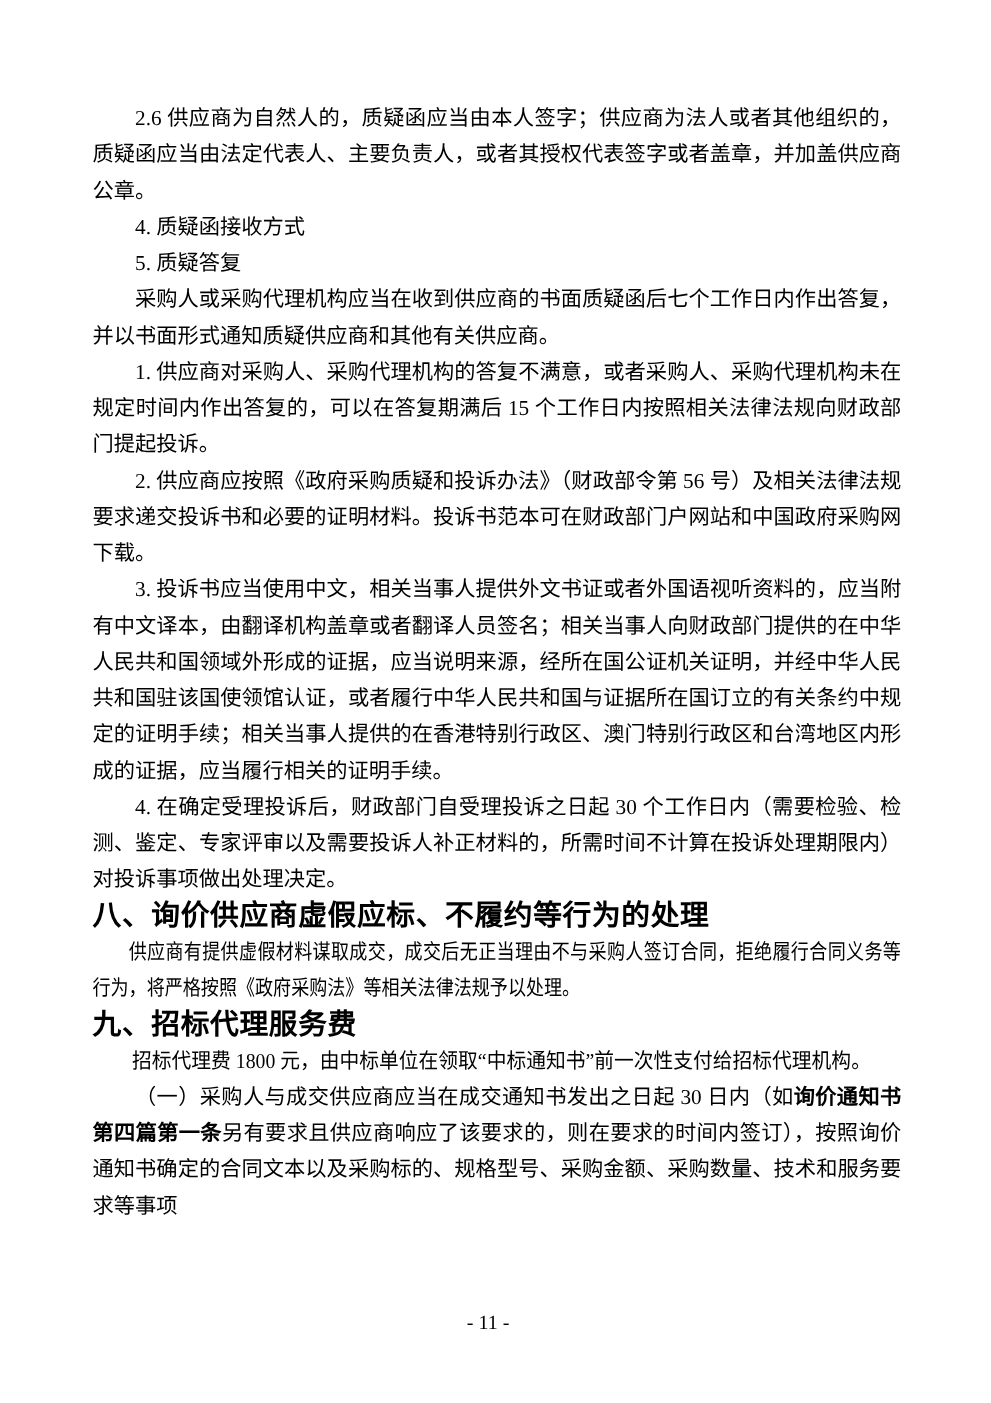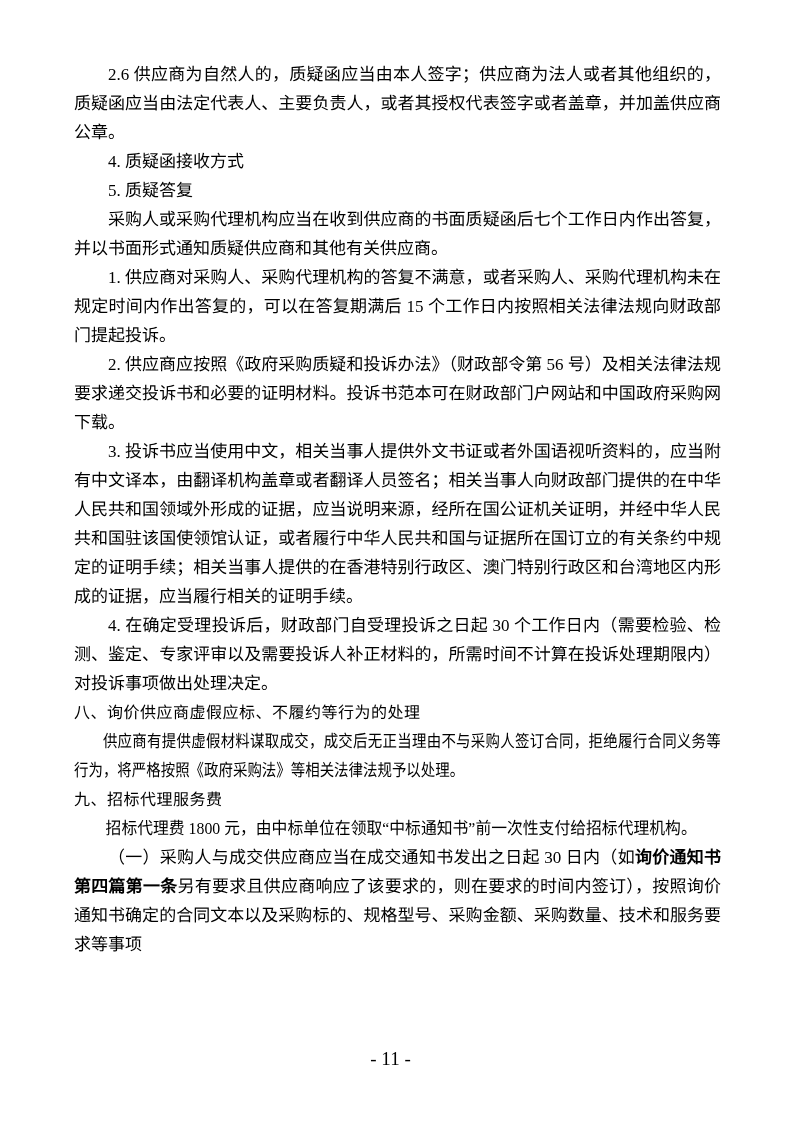--- a/index.html
+++ b/index.html
@@ -7,37 +7,37 @@
     padding: 0;
     background: #ffffff;
   }
   .page {
     position: relative;
     width: 793px;
     height: 1122px;
     margin: 0 auto;
     background: #ffffff;
     box-sizing: border-box;
-    padding: 60px 72px 0 74px;
+    padding: 80px 72px 0 74px;
     overflow: hidden;
     color: #000000;
     font-family: "Liberation Serif", "DejaVu Serif", serif;
     font-size: 17px;
     line-height: 29px;
   }
   .doc-body p {
     margin: 0;
     text-align: justify;
     text-indent: 2em;
   }
   .doc-body h2.heading {
     margin: 0;
     font-family: "Liberation Sans", "DejaVu Sans", sans-serif;
-    font-weight: normal;
-    font-size: 16px;
+    font-weight: bold;
+    font-size: 23px;
     line-height: 29px;
     text-indent: 0;
     letter-spacing: 0.5px;
   }
   
   p.condensed {
     transform: scaleX(0.85);
     transform-origin: 0 50%;
     width: 117.6%;
   }
@@ -48,21 +48,21 @@
   }
   .doc-body b {
     font-weight: bold;
   }
   .page-footer {
     position: absolute;
     left: 0;
     right: 12px;
     bottom: 52px;
     text-align: center;
-    font-size: 19px;
+    font-size: 16px;
     line-height: 22px;
   }
 </style>
 </head>
 <body>
 
 <div class="page">
   <main class="doc-body">
     <p>2.6 供应商为自然人的，质疑函应当由本人签字；供应商为法人或者其他组织的，质疑函应当由法定代表人、主要负责人，或者其授权代表签字或者盖章，并加盖供应商公章。</p>
     <p>4. 质疑函接收方式</p>

